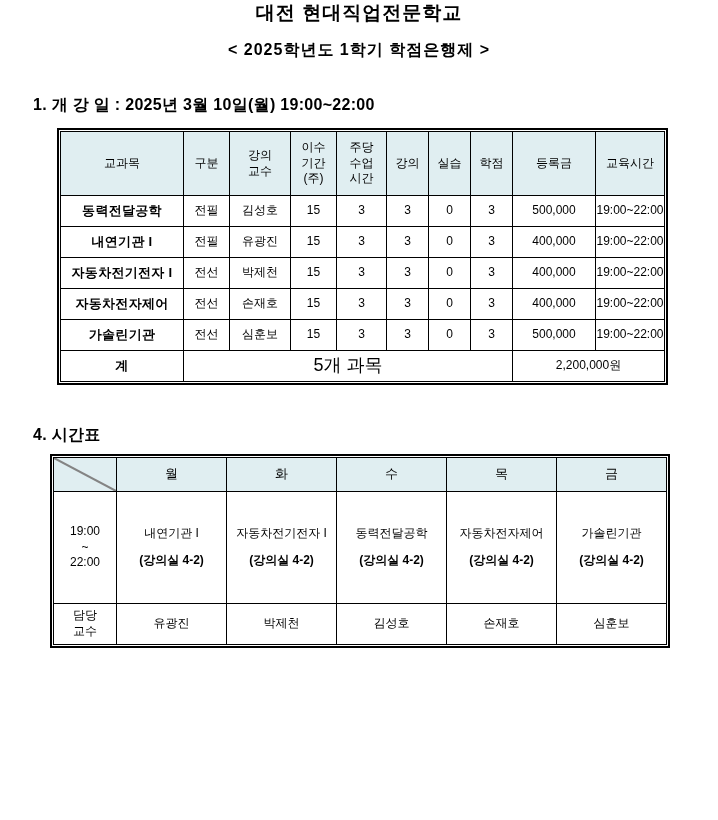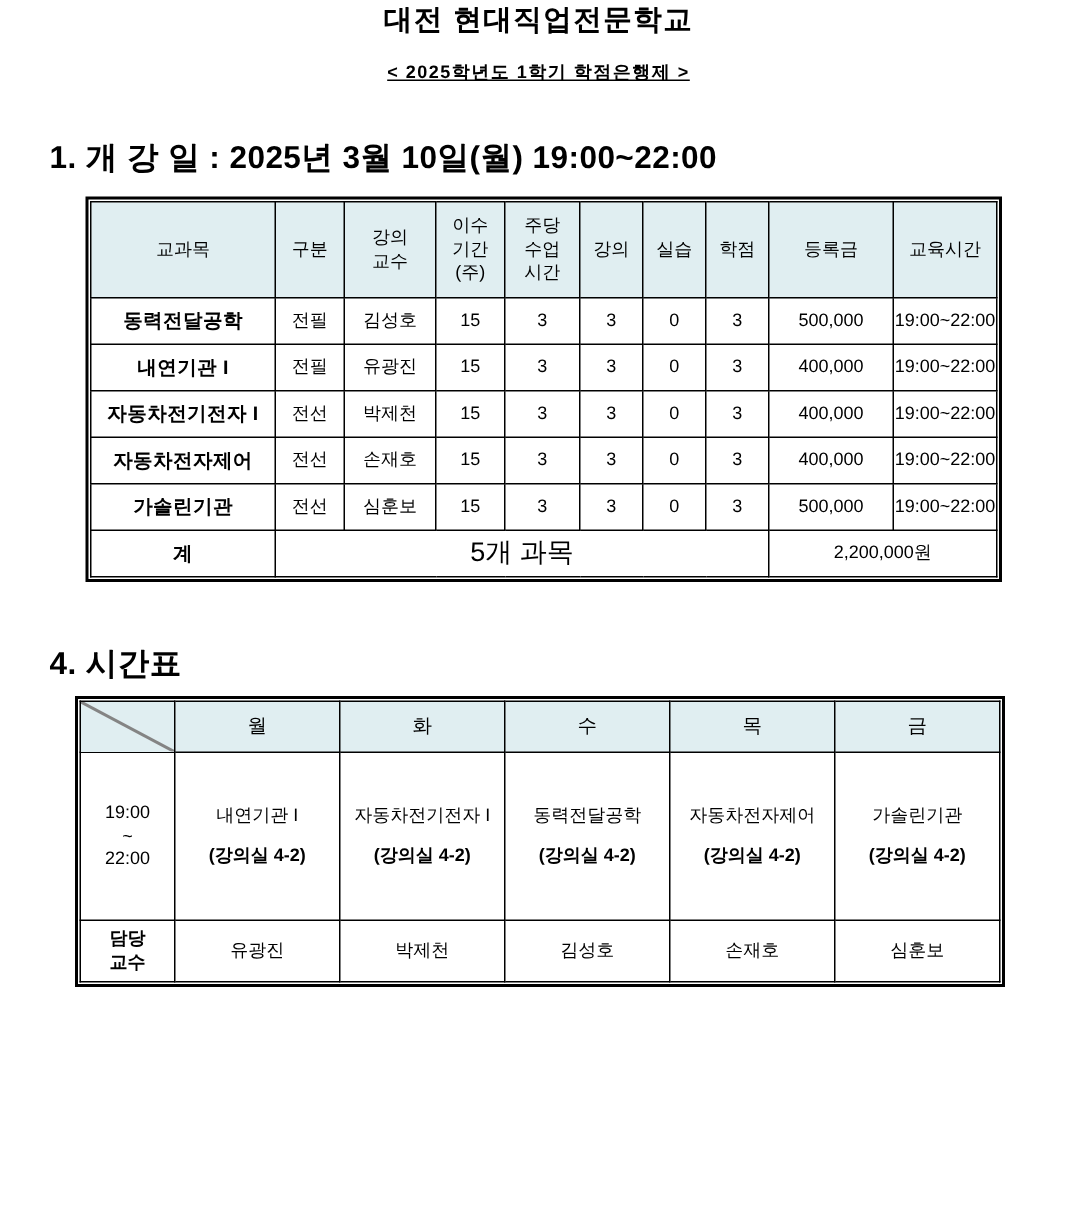--- a/index.html
+++ b/index.html
@@ -6,25 +6,24 @@
   html, body { margin: 0; padding: 0; background: #ffffff; }
   .page {
     width: 718px; height: 820px; background: #ffffff; overflow: hidden;
     font-family: "Liberation Sans", "DejaVu Sans", sans-serif;
     color: #000; 
   }
   .title {
     text-align: center; font-size: 19px; font-weight: bold; letter-spacing: 1px;
   }
   .subtitle {
-    text-align: center; font-size: 12px; font-weight: bold; letter-spacing: 1px;
+    text-align: center; font-size: 16px; font-weight: bold; letter-spacing: 1px;
     margin-top: 14px;
-    text-decoration: underline;
   }
-  .line { font-size: 21px; font-weight: bold; margin-left: 33px; letter-spacing: 0.3px; }
+  .line { font-size: 16px; font-weight: bold; margin-left: 33px; letter-spacing: 0.3px; }
   .line-1 { margin-top: 34px; }
   .line-2 { margin-top: 37px; }
   .line-3 { margin-top: 37px; }
   .line-4 { margin-top: 40px; }
 
   .tbl-wrap { border: 2px solid #000; padding: 1px; width: max-content; background: #fff; }
   .t1 { margin: 12px 0 0 57px; }
   .t2 { margin: 8px 0 0 50px; }
   table { border-collapse: collapse; table-layout: fixed; }
   .t1 table { width: 604px; }
@@ -34,21 +33,21 @@
   .hdr { background: #e0eef1; }
   .ml { white-space: pre-line; }
   .t1 .hd-row td { height: 64px; }
   .t1 .data-row td { height: 31px; }
   .t1 .total-row td { height: 31px; }
   .bold-col { font-weight: bold; font-size: 13px; letter-spacing: 0.3px; }
   .t1 .total-row .cnt { font-size: 18px; }
   .t2 .day-row td { height: 34px; font-size: 13px; }
   .t2 .main-row td { height: 112px; }
   .t2 .prof-row td { height: 41px; }
-  .t2 .prof-label { font-weight: bold; }
+  .t2 .prof-label { font-weight: normal; }
   .slot-room { margin-top: 11px; font-weight: bold; }
   .corner { position: relative; padding: 0; }
   .corner svg { position: absolute; left: 0; top: 0; width: 100%; height: 100%; display: block; }
 </style>
 </head>
 <body>
 
 <div class="page">
 
   <div class="title">대전 현대직업전문학교</div>

